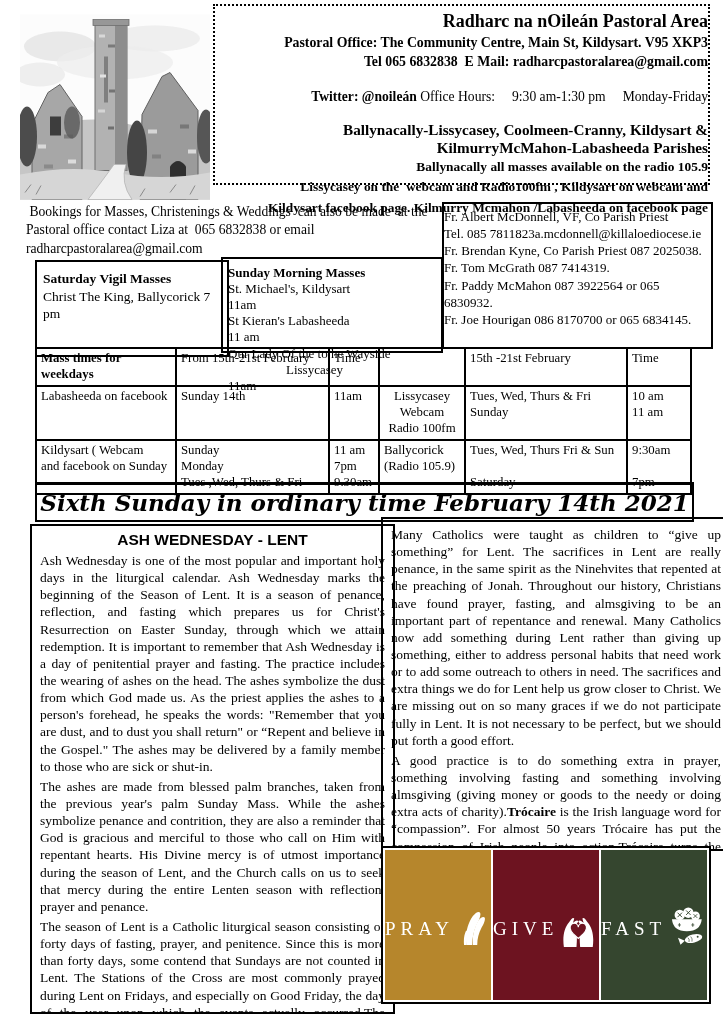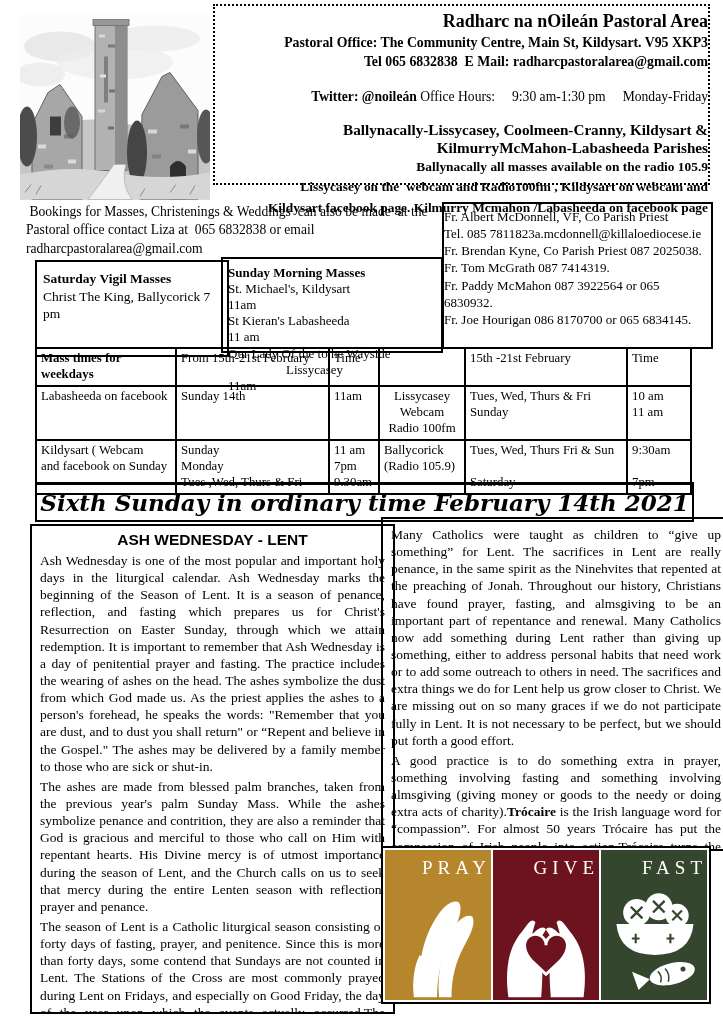--- a/index.html
+++ b/index.html
@@ -49,21 +49,21 @@
   .article { border:2px solid #000; padding:4px 8px 0 8px; overflow:hidden; }
   .article-left  { left:30px;  top:524px; width:345px; height:482px; }
   .article-right { left:381px; top:517px; width:330px; height:323px; padding-top:7px; }
   .art-heading { text-align:center; font-family:"Liberation Sans",sans-serif; font-weight:bold;
                  font-size:15.5px; margin:1px 0 3px 0; }
   .article p { margin:0 0 3px 0; font-size:13.5px; line-height:1.27; text-align:justify; }
   .article .bold { font-weight:bold; }
 
   .poster { left:381px; top:846px; width:330px; height:158px; border:2px solid #000;
             display:flex; gap:2px; padding:2px; box-sizing:border-box; background:#fff; }
-  .panel { flex:1; position:relative; display:flex; flex-direction:column; align-items:flex-end; overflow:hidden; }
+  .panel { flex:1; position:relative; display:flex; flex-direction:row; align-items:center; overflow:hidden; }
   .panel-label { color:#fff; font-size:19px; letter-spacing:5px; margin-top:7px;
                  font-family:"Liberation Serif",serif; }
   .panel svg { flex:1; width:100%; }
 </style>
 </head>
 <body>
 
 <div class="page">
 
   <div class="abs sketch-wrap">

